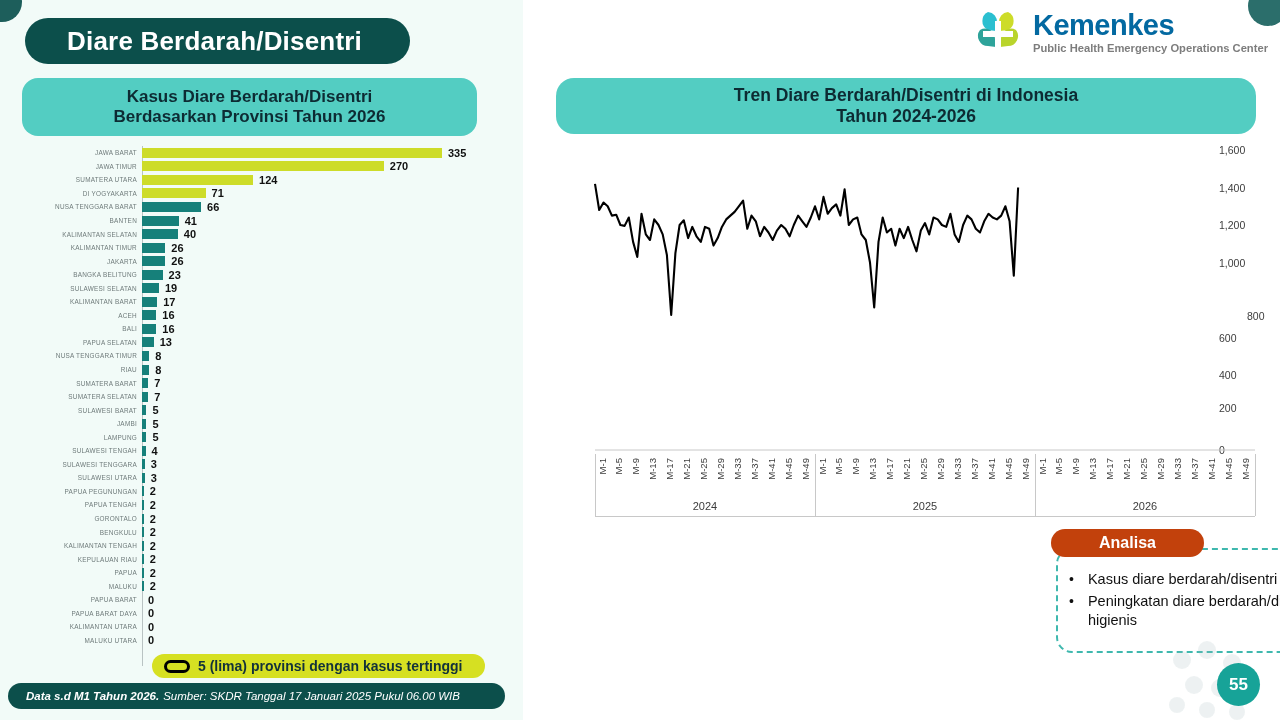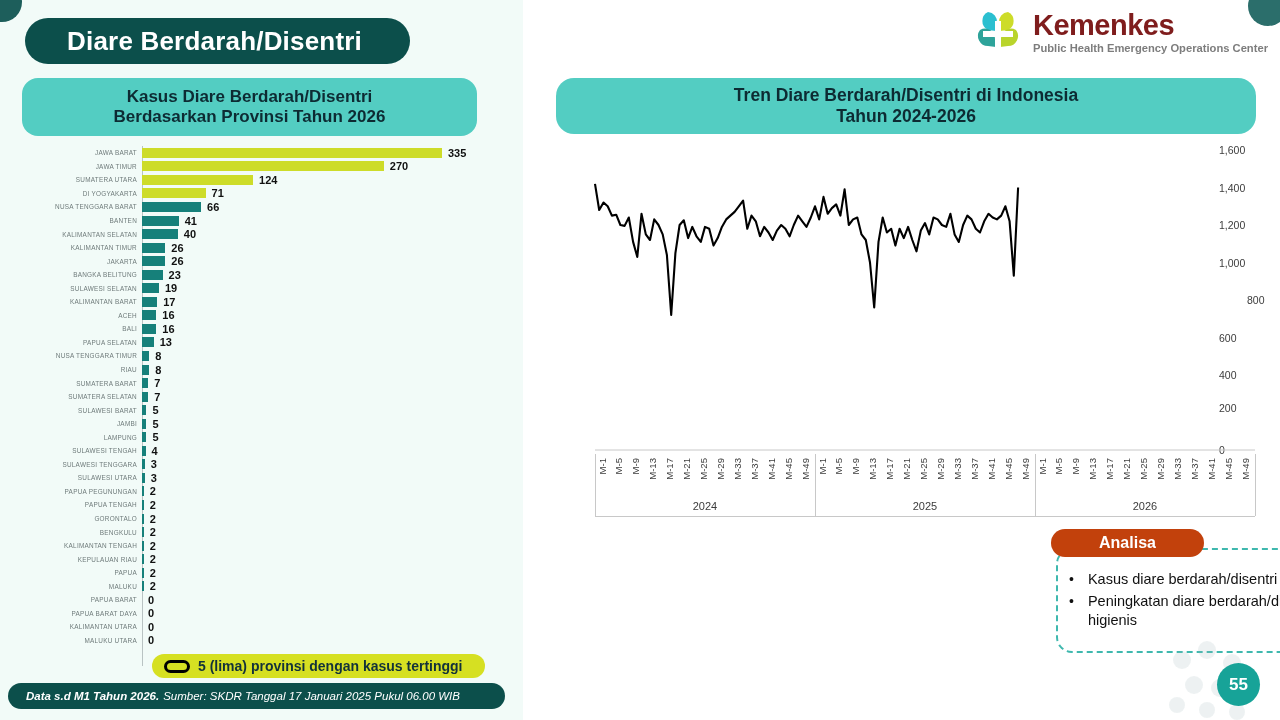--- a/index.html
+++ b/index.html
@@ -61,21 +61,21 @@
     position:absolute; left:8px; top:683px; width:497px; height:26px;
     background:#0c4f4b; border-radius:13px;
     display:flex; align-items:center; padding-left:18px; gap:4px;
   }
   #source-pill .s-bold{ color:#fff; font-size:11.5px; font-weight:bold; font-style:italic; }
   #source-pill .s-norm{ color:#fff; font-size:11.5px; font-style:italic; }
   
   #right-panel{ position:absolute; left:523px; top:0; width:757px; height:720px; background:#fff; }
   #logo-wrap{ position:absolute; right:12px; top:8px; display:flex; align-items:center; gap:9px; }
   #logo-text-wrap{ display:flex; flex-direction:column; line-height:1; }
-  #logo-name{ color:#7f1d1d; font-size:29px; font-weight:bold; letter-spacing:-.5px; }
+  #logo-name{ color:#0369a1; font-size:29px; font-weight:bold; letter-spacing:-.5px; }
   #logo-sub{ color:#7d7d7d; font-size:11.2px; font-weight:bold; margin-top:3px; }
   #trend-title-pill{
     position:absolute; left:33px; top:78px; width:700px; height:56px;
     background:#53cdc2; border-radius:18px;
     display:flex; flex-direction:column; align-items:center; justify-content:center;
   }
   #trend-title-pill span{ color:#0d2b33; font-size:17.5px; font-weight:bold; line-height:1.2; }
   #trend-chart{ position:absolute; left:10px; top:140px; width:740px; height:375px; }
   .ytick{ position:absolute; right:0; font-size:10.5px; color:#3c3c3c; transform:translateY(-50%); }
   .xtick{
@@ -420,21 +420,21 @@
   <div id="trend-title-pill">
     <span>Tren Diare Berdarah/Disentri di Indonesia</span>
     <span>Tahun 2024-2026</span>
   </div>
 
   <div id="trend-chart">
       <div class="ytick" style="top: 310px; width: 54px;">0</div>
       <div class="ytick" style="top: 268px; width: 54px;">200</div>
       <div class="ytick" style="top: 235px; width: 54px;">400</div>
       <div class="ytick" style="top: 197.5px; width: 54px;">600</div>
-      <div class="ytick" style="top: 160px; width: 54px; padding-left: 28px;">800</div>
+      <div class="ytick" style="top: 176px; width: 54px; padding-left: 28px;">800</div>
       <div class="ytick" style="top: 122.5px; width: 54px;">1,000</div>
       <div class="ytick" style="top: 85px; width: 54px;">1,200</div>
       <div class="ytick" style="top: 47.5px; width: 54px;">1,400</div>
       <div class="ytick" style="top: 10px; width: 54px;">1,600</div>
       <svg width="740" height="314" style="position: absolute; left: 0px; top: 0px;">
         <line x1="62" y1="310" x2="722" y2="310" stroke="#c8c8c8" stroke-width="1"></line>
         <path d="M62.0 43.8 L66.2 70.0 L70.5 62.5 L74.7 66.3 L78.9 75.6 L83.2 74.7 L87.4 85.0 L91.6 85.9 L95.8 77.5 L100.1 101.9 L104.3 116.9 L108.5 73.8 L112.8 94.4 L117.0 100.0 L121.2 79.4 L125.5 85.0 L129.7 94.4 L133.9 115.0 L138.2 175.0 L142.4 113.1 L146.6 85.0 L150.8 80.3 L155.1 98.1 L159.3 86.9 L163.5 96.3 L167.8 101.9 L172.0 86.9 L176.2 88.8 L180.5 105.6 L184.7 98.1 L188.9 86.9 L193.2 79.4 L197.4 75.6 L201.6 71.9 L205.8 66.3 L210.1 60.6 L214.3 88.8 L218.5 75.6 L222.8 81.3 L227.0 96.3 L231.2 86.9 L235.5 92.5 L239.7 100.0 L243.9 90.6 L248.2 85.0 L252.4 88.8 L256.6 96.3 L260.8 85.0 L265.1 75.6 L269.3 81.3 L273.5 86.9 L277.8 77.5 L282.0 66.3 L286.2 79.4 L290.5 56.9 L294.7 73.8 L298.9 68.1 L303.2 64.4 L307.4 75.6 L311.6 49.4 L315.8 85.0 L320.1 79.4 L324.3 77.5 L328.5 94.4 L332.8 100.0 L337.0 122.5 L341.2 167.5 L345.5 101.9 L349.7 77.5 L353.9 92.5 L358.2 88.8 L362.4 105.6 L366.6 88.8 L370.8 98.1 L375.1 86.9 L379.3 100.0 L383.5 111.3 L387.8 90.6 L392.0 83.1 L396.2 94.4 L400.5 77.5 L404.7 79.4 L408.9 85.0 L413.2 86.9 L417.4 73.8 L421.6 94.4 L425.8 101.9 L430.1 85.0 L434.3 75.6 L438.5 79.4 L442.8 88.8 L447.0 92.5 L451.2 81.3 L455.5 73.8 L459.7 77.5 L463.9 79.4 L468.2 75.6 L472.4 66.3 L476.6 81.3 L480.8 135.6 L485.1 47.5 " fill="none" stroke="#000000" stroke-width="2.1" stroke-linejoin="round"></path>
       </svg>
       <div class="xtick" style="left: 63.5px; top: 318px;">M-1</div>
       <div class="xtick" style="left: 80.4231px; top: 318px;">M-5</div>

